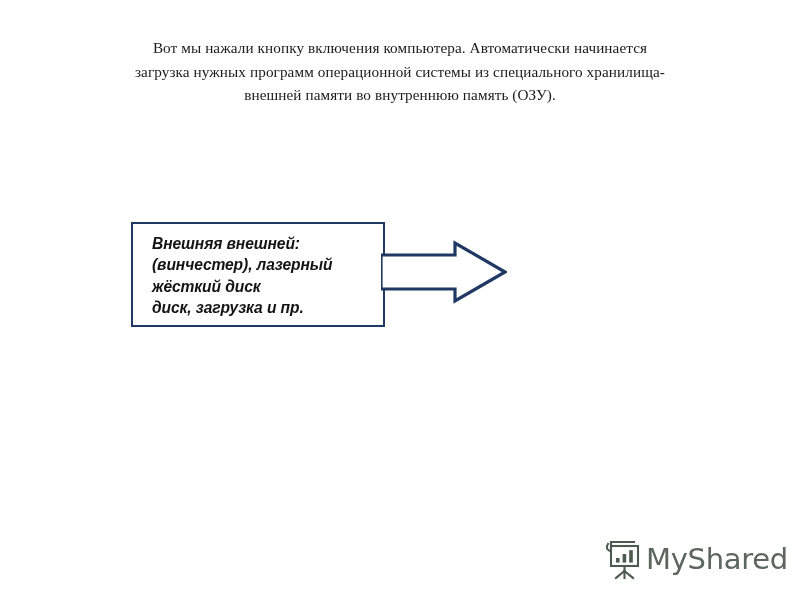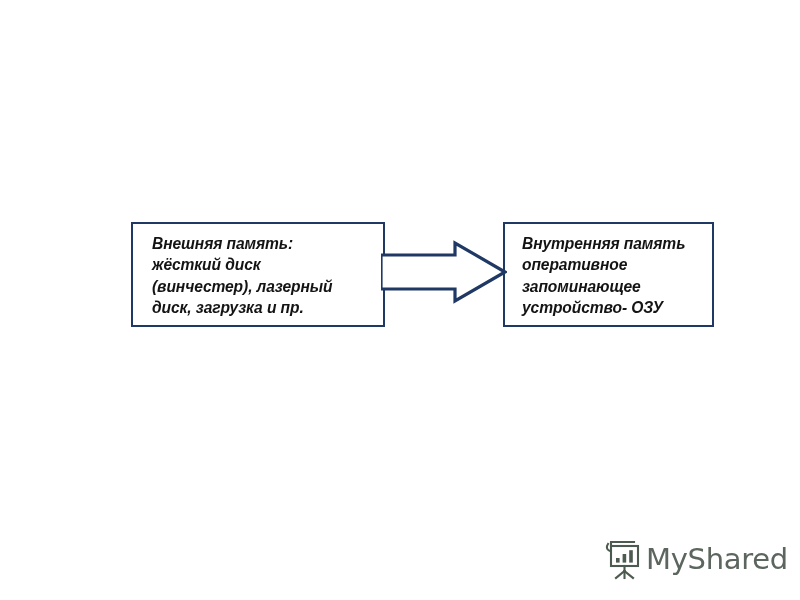--- a/index.html
+++ b/index.html
@@ -131,40 +131,37 @@
     letter-spacing: -0.3px;
     line-height: 1;
     white-space: nowrap;
   }
 </style>
 </head>
 <body>
 
 <div id="slide">
 
+  <div id="intro-text">
+    <span class="line">Вот мы нажали кнопку включения компьютера. Автоматически начинается</span>
+    <span class="line">загрузка нужных программ операционной системы из специального хранилища-</span>
+    <span class="line">внешней памяти во внутреннюю память (ОЗУ).</span>
+  </div>
 
   <div id="diagram">
 
     <div class="flow-box" id="box-external">
       <div class="box-text">
-        <span class="line">Внешняя память:</span>
+        <span class="line">Внешняя внешней:</span>
+        <span class="line">(винчестер), лазерный</span>
         <span class="line">жёсткий диск</span>
-        <span class="line">(винчестер), лазерный</span>
         <span class="line">диск, загрузка и пр.</span>
       </div>
     </div>
 
-    <div class="flow-box" id="box-internal">
-      <div class="box-text">
-        <span class="line">Внутренняя память</span>
-        <span class="line">оперативное</span>
-        <span class="line">запоминающее</span>
-        <span class="line">устройство- ОЗУ</span>
-      </div>
-    </div>
 
     <svg id="flow-arrow" viewBox="0 0 126 68">
       <polygon points="0,17 74,17 74,5 124,34 74,63 74,51 0,51" fill="#ffffff" stroke="#1F3864" stroke-width="3.2" stroke-linejoin="miter"></polygon>
     </svg>
 
   </div>
 
   <div id="watermark">
     <svg class="logo-mark" viewBox="0 0 42 42">
       <g fill="none" stroke="#4d5a4f" stroke-width="2.1" stroke-linecap="square">

